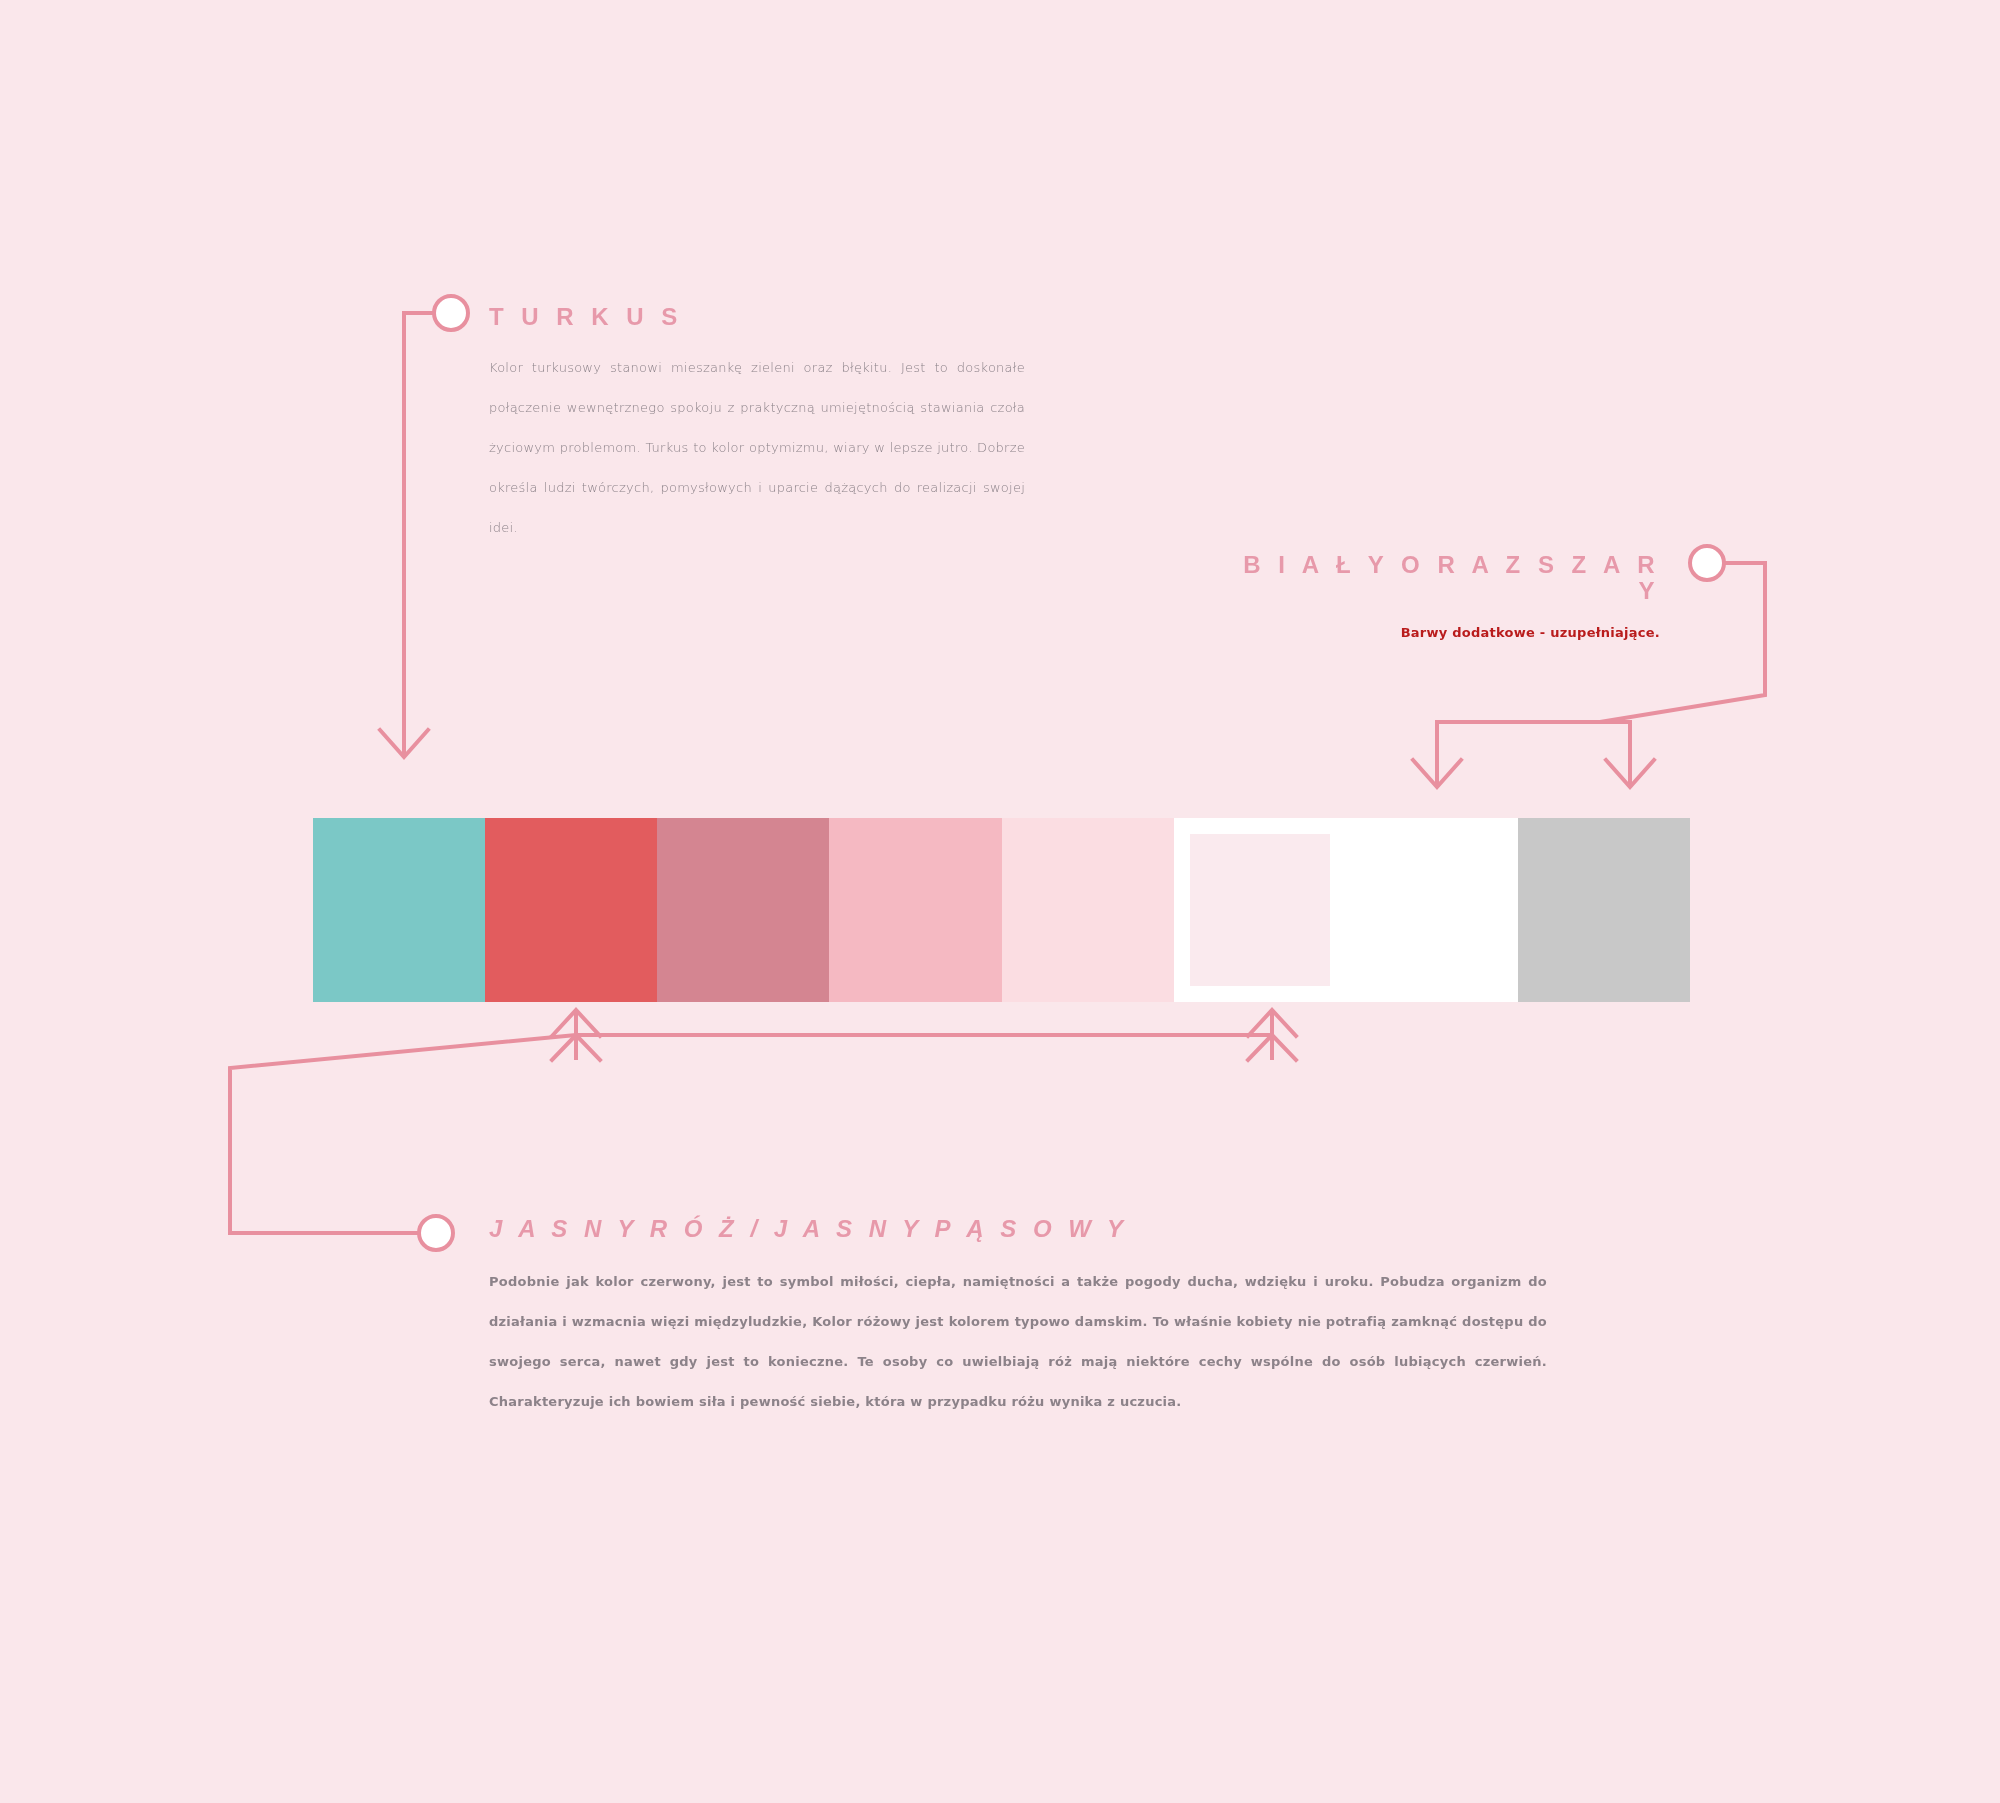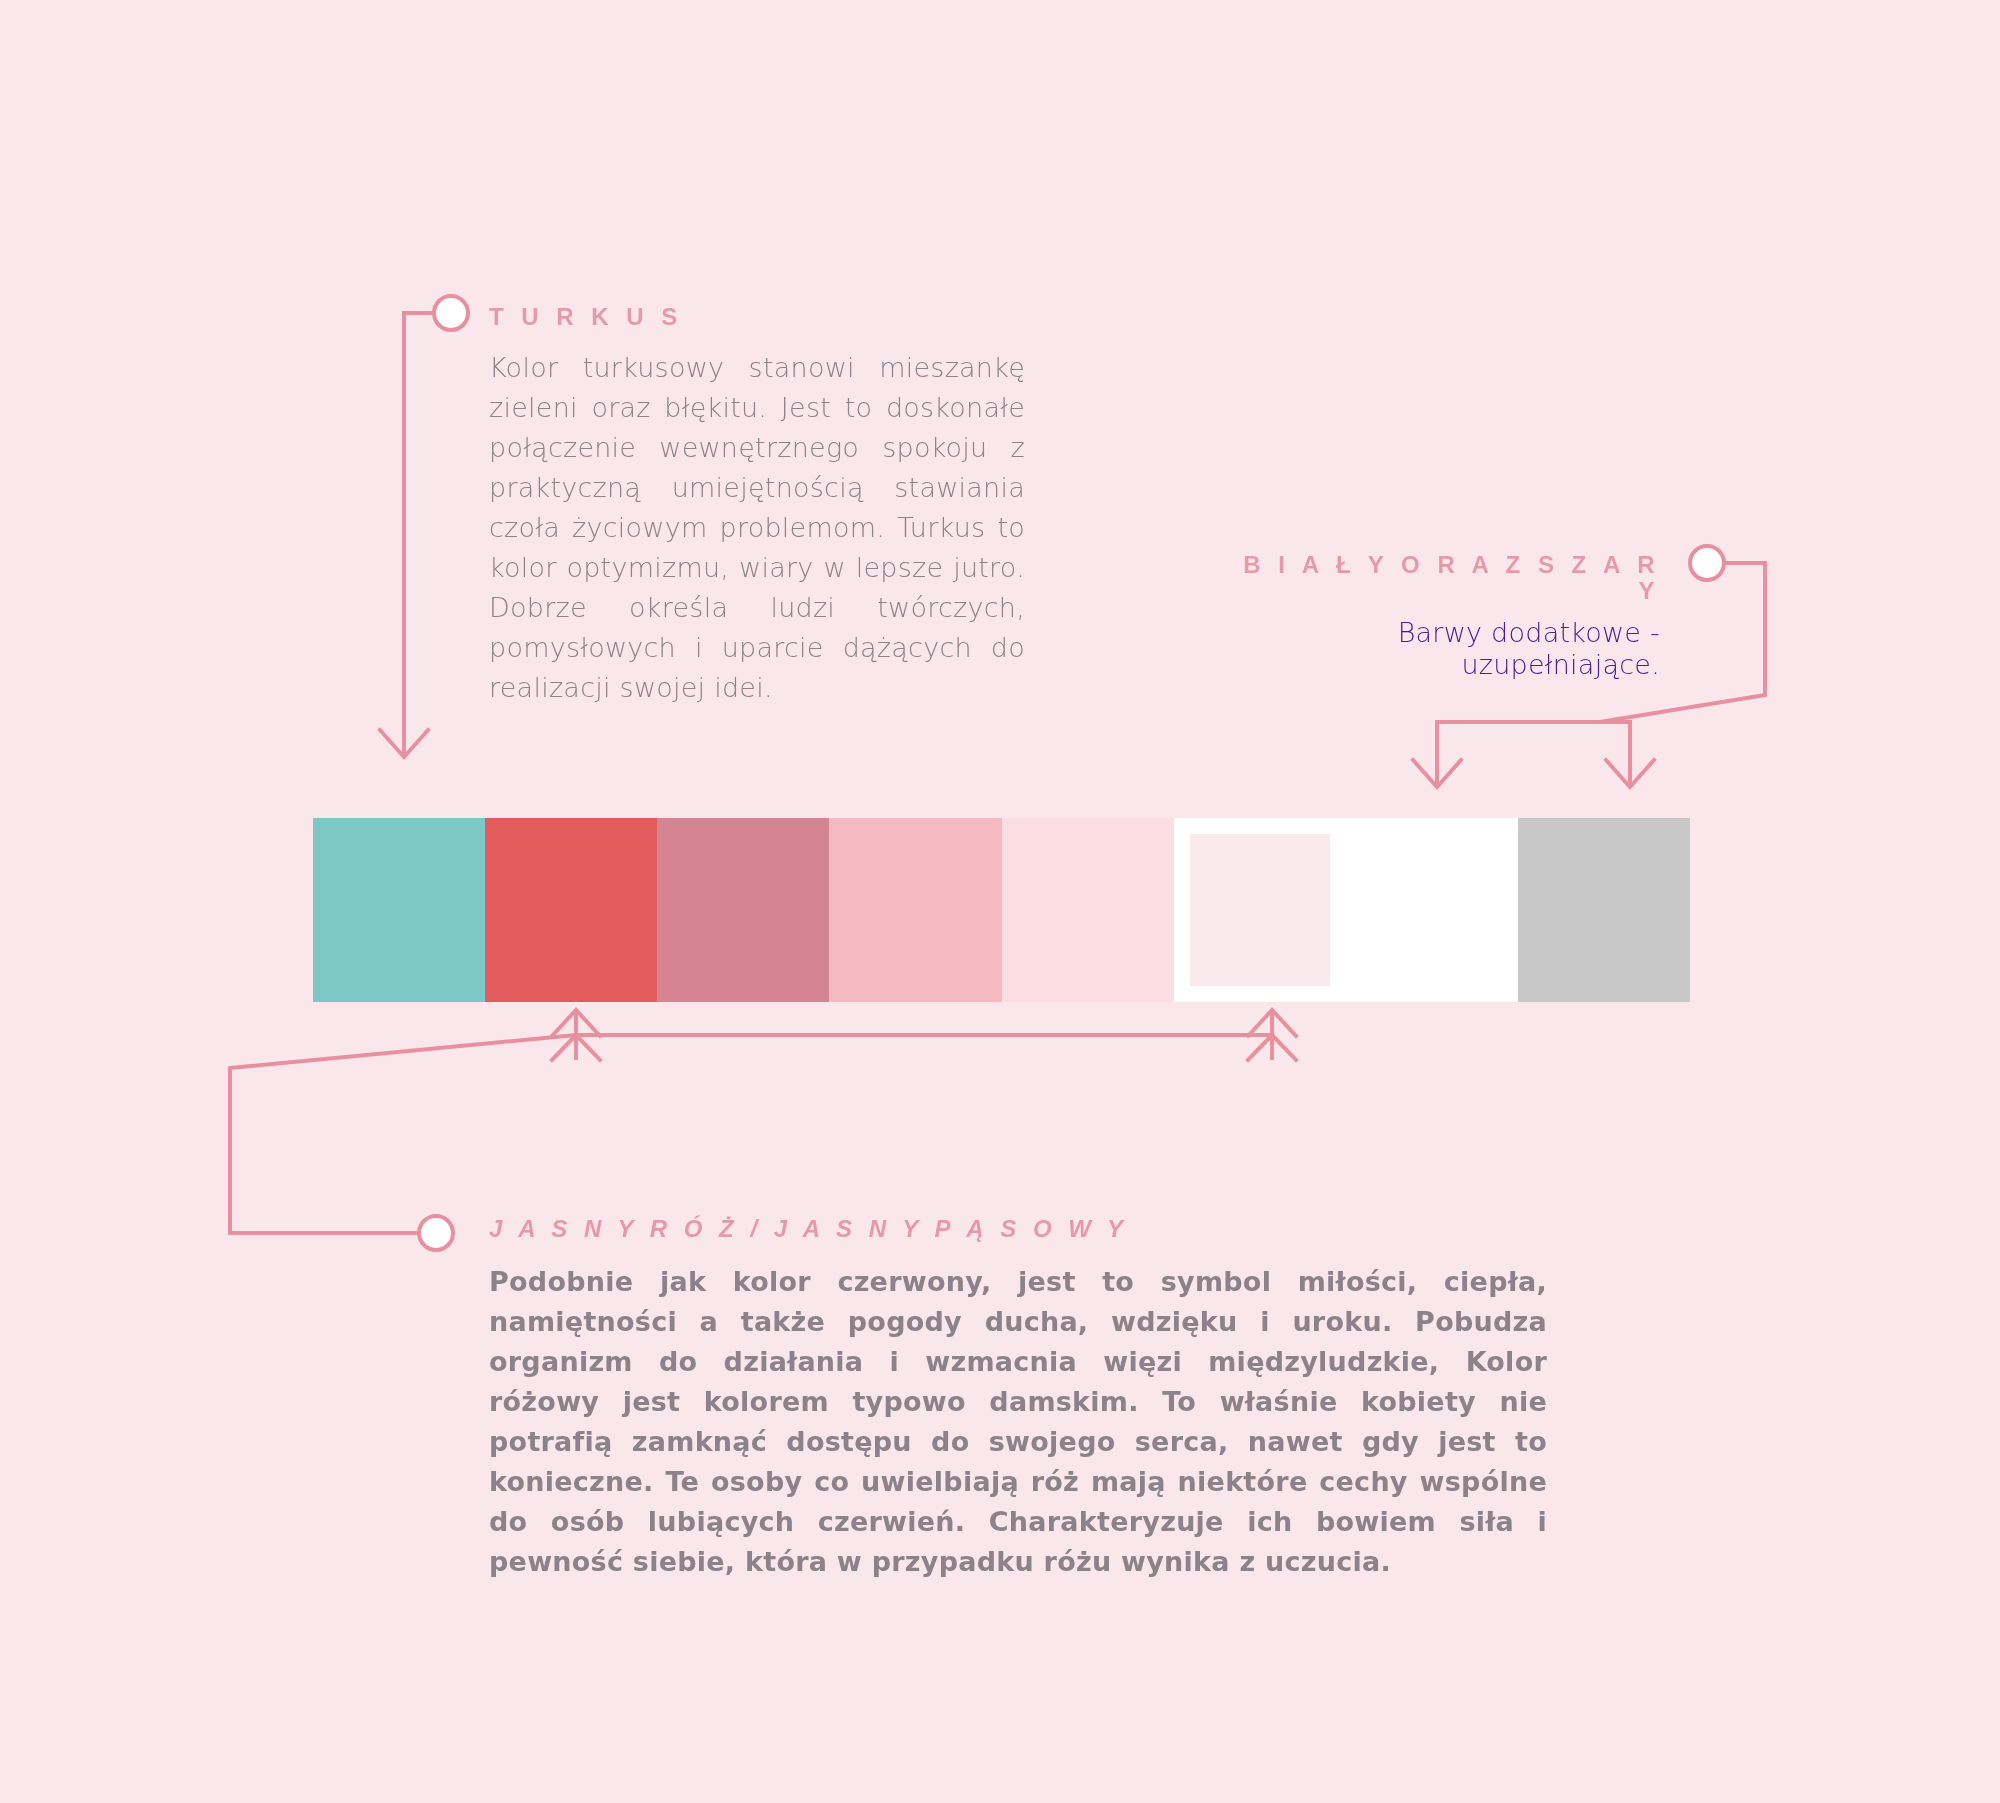--- a/index.html
+++ b/index.html
@@ -64,21 +64,21 @@
     color: #E799AA;
     font-size: 24px;
     font-weight: bold;
     letter-spacing: 5.5px;
     margin: 0 0 14px 0;
     line-height: 1.1;
     font-family: "Liberation Sans", sans-serif;
   }
   .body-text {
     color: #8C8289;
-    font-size: 27px;
+    font-size: 13px;
     line-height: 40px;
     margin: 0;
     text-align: justify;
     font-weight: 300;
     letter-spacing: 0.25px;
     font-family: "DejaVu Sans", sans-serif;
   }
   .body-text.tight {
     text-align: justify;
   }
@@ -166,21 +166,21 @@
     <div class="swatch" style="background: rgb(200, 200, 200);"></div>
   </div>
 
   <div class="block" id="block-turkus">
     <h2 class="heading" style="color: rgb(231, 153, 170);">T U R K U S</h2>
     <p class="body-text" style="color: rgb(140, 130, 137);">Kolor turkusowy stanowi mieszankę zieleni oraz błękitu. Jest to doskonałe połączenie wewnętrznego spokoju z praktyczną umiejętnością stawiania czoła życiowym problemom. Turkus to kolor optymizmu, wiary w lepsze jutro. Dobrze określa ludzi twórczych, pomysłowych i uparcie dążących do realizacji swojej idei.</p>
   </div>
 
   <div class="block" id="block-white-gray">
     <h2 class="heading" style="color: rgb(231, 153, 170);">B I A Ł Y   O R A Z   S Z A R Y</h2>
-    <p class="body-text" style="color: #4c1d95;">Barwy dodatkowe - uzupełniające.</p>
+    <p class="body-text" style="color: #b91c1c; font-weight: bold;">Barwy dodatkowe - uzupełniające.</p>
   </div>
 
   <div class="block" id="block-pink">
     <h2 class="heading" style="color: rgb(231, 153, 170); font-style: italic;">J A S N Y   R Ó Ż   /   J A S N Y   P Ą S O W Y</h2>
     <p class="body-text tight" style="color: rgb(140, 130, 137);">Podobnie jak kolor czerwony, jest to symbol miłości, ciepła, namiętności a także pogody ducha, wdzięku i uroku. Pobudza organizm do działania i wzmacnia więzi międzyludzkie, Kolor różowy jest kolorem typowo damskim. To właśnie kobiety nie potrafią zamknąć dostępu do swojego serca, nawet gdy jest to konieczne. Te osoby co uwielbiają róż mają niektóre cechy wspólne do osób lubiących czerwień. Charakteryzuje ich bowiem siła i pewność siebie, która w przypadku różu wynika z uczucia.</p>
   </div>
 
 </div>
 
 </body></html>

